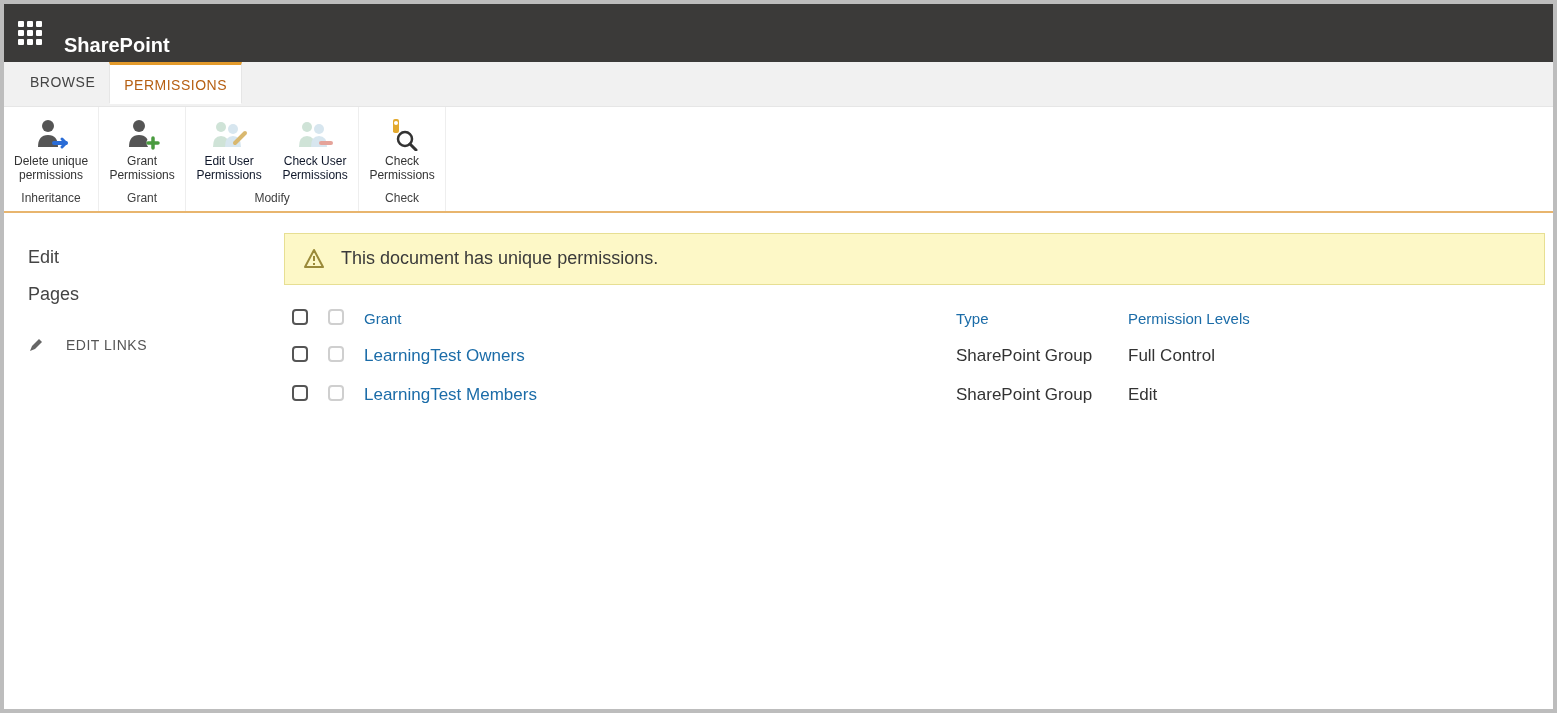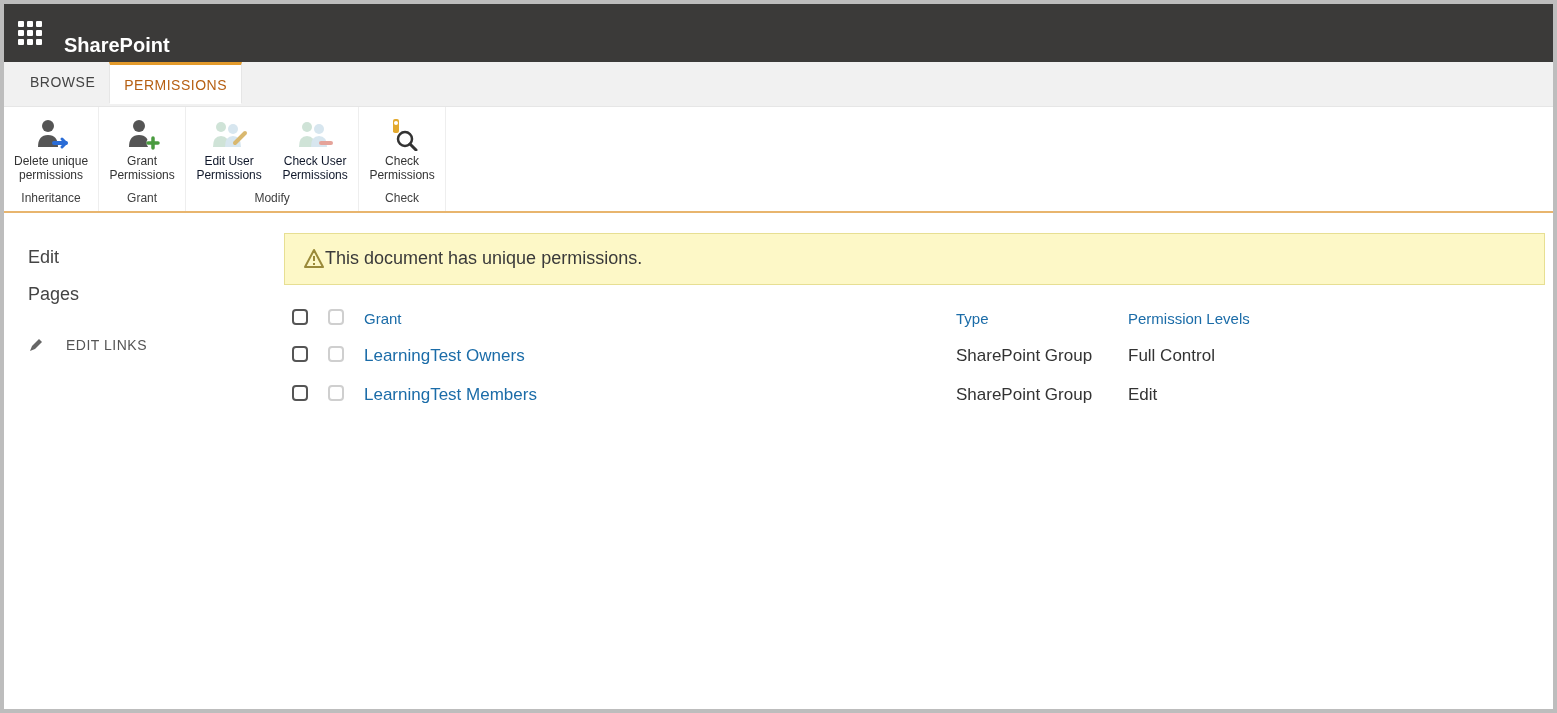--- a/index.html
+++ b/index.html
@@ -29,21 +29,21 @@
   
   .content-area { display:flex; padding:8px 0 0; }
 
   
   .quick-launch { width:280px; padding:18px 14px 14px 24px; font-size:18px; color:#444; }
   .ql-item { padding:8px 0; cursor:pointer; color:#444; }
   .edit-links { display:flex; align-items:center; gap:22px; font-size:14px; letter-spacing:.5px; color:#555; padding-top:24px; cursor:pointer; }
 
   
   .main { flex:1; padding:12px 8px 8px 0; }
-  .notice { background:#fdf8c7; border:1px solid #e7df93; padding:14px 18px; display:flex; align-items:center; font-size:18px; color:#3a3a3a; }
+  .notice { background:#fdf8c7; border:1px solid #e7df93; padding:14px 18px; display:flex; align-items:center; gap:16px; font-size:18px; color:#3a3a3a; }
 
   .perm-table { width:100%; margin-top:14px; font-size:17px; }
   .perm-table th { text-align:left; font-weight:400; color:#1b6ca8; font-size:15px; padding:8px 6px 10px; }
   .perm-table td { padding:6px 6px 10px; vertical-align:middle; }
   .col-cb1 { width:34px; }
   .col-cb2 { width:34px; }
   .col-name { width:590px; }
   .col-type { width:170px; }
 
   .cb { width:16px; height:16px; border:2px solid #555; border-radius:4px; display:inline-block; cursor:pointer; }

